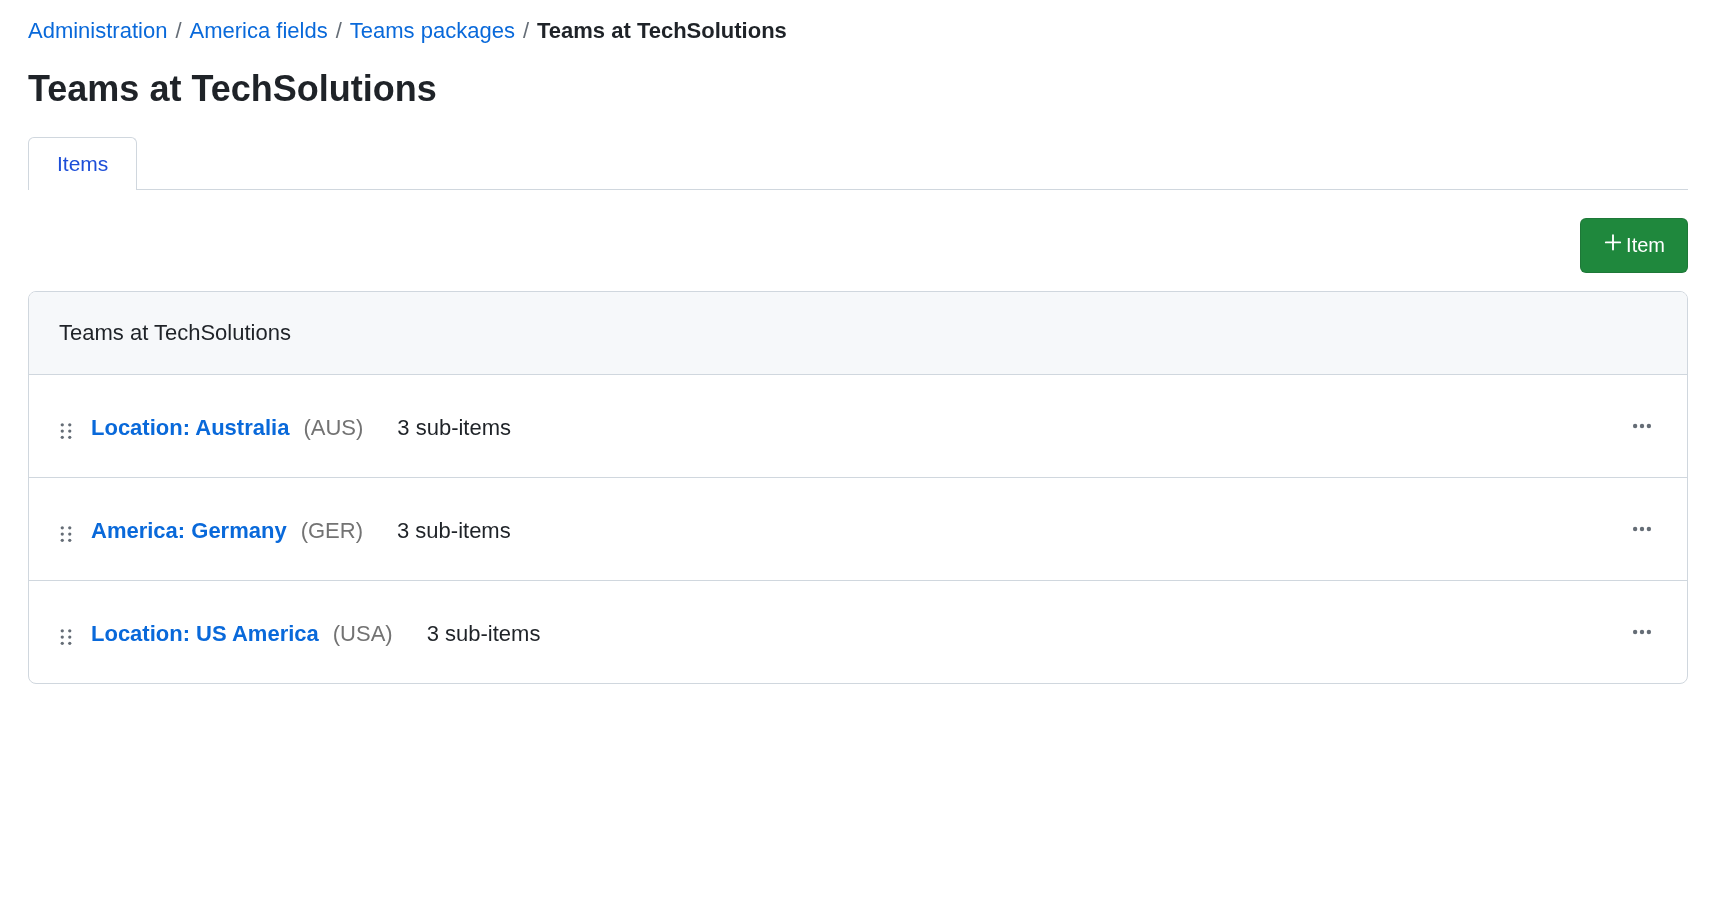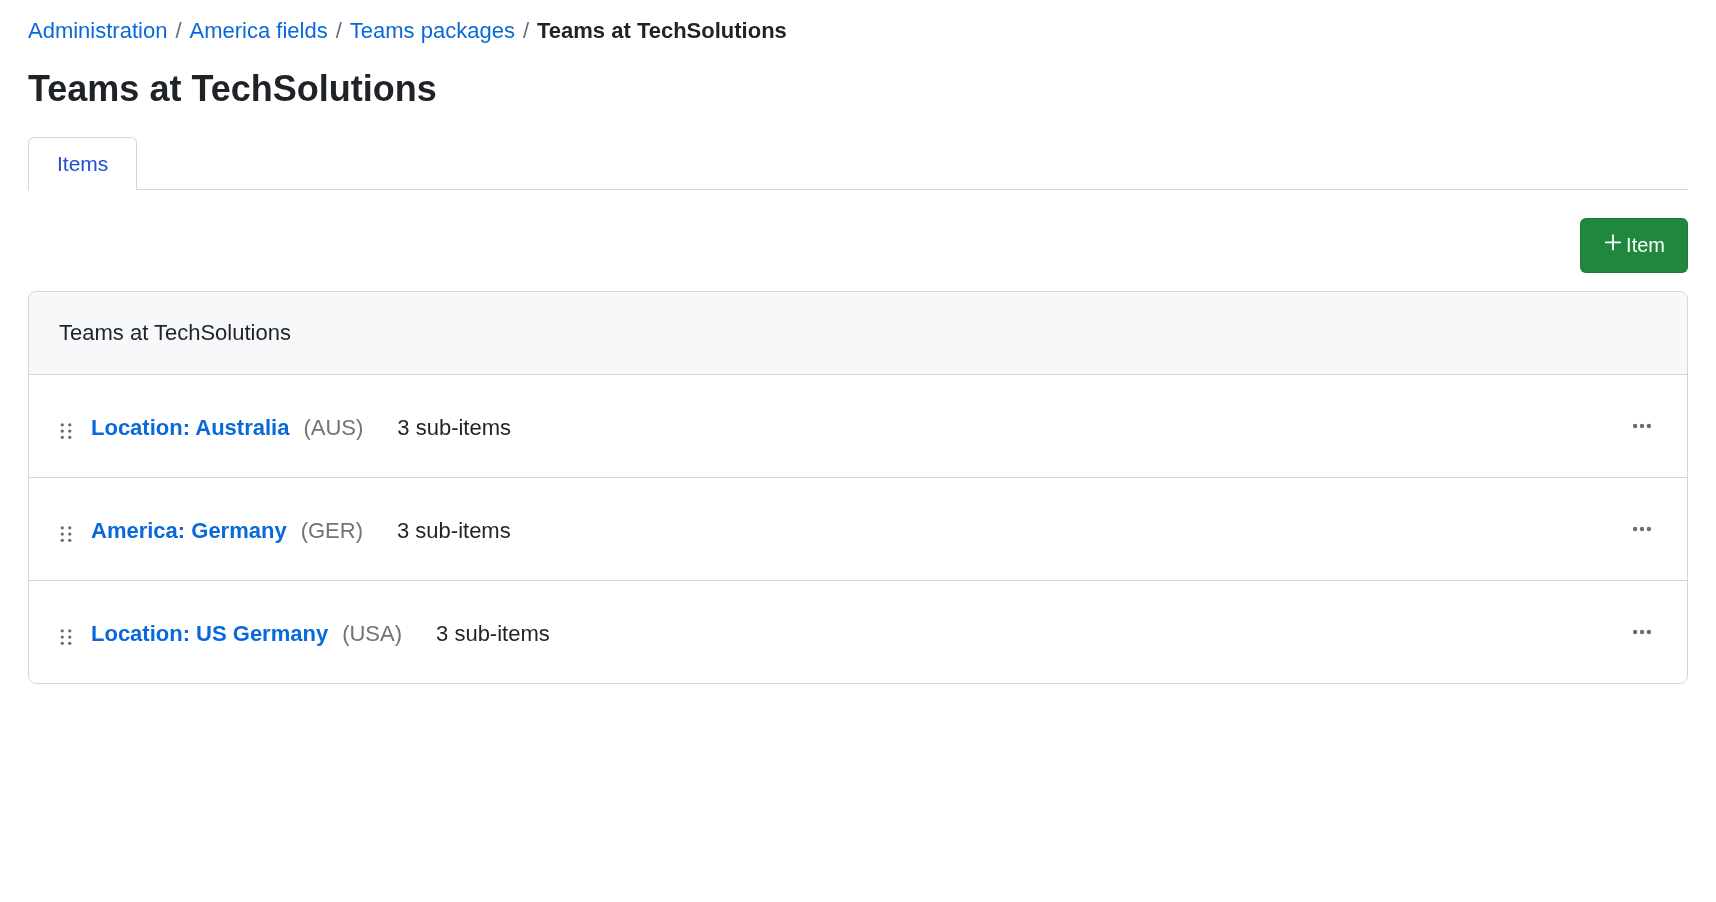--- a/index.html
+++ b/index.html
@@ -201,21 +201,21 @@
     <span class="drag-handle">
       <svg width="14" height="20" viewBox="0 0 10 16">
           <circle cx="2" cy="3" r="1.3"></circle>
           <circle cx="8" cy="3" r="1.3"></circle>
           <circle cx="2" cy="8" r="1.3"></circle>
           <circle cx="8" cy="8" r="1.3"></circle>
           <circle cx="2" cy="13" r="1.3"></circle>
           <circle cx="8" cy="13" r="1.3"></circle>
         </svg>
     </span>
-    <span class="item-name">Location: US Germany</span>
+    <span class="item-name">Location: US America</span>
     <span class="item-short">(USA)</span>
     <span class="item-sub">3 sub-items</span>
     <span class="spacer"></span>
     <span class="kebab">
       <svg width="22" height="22" viewBox="0 0 16 16">
           <circle cx="3" cy="8" r="1.6"></circle>
           <circle cx="8" cy="8" r="1.6"></circle>
           <circle cx="13" cy="8" r="1.6"></circle>
         </svg>
     </span>

